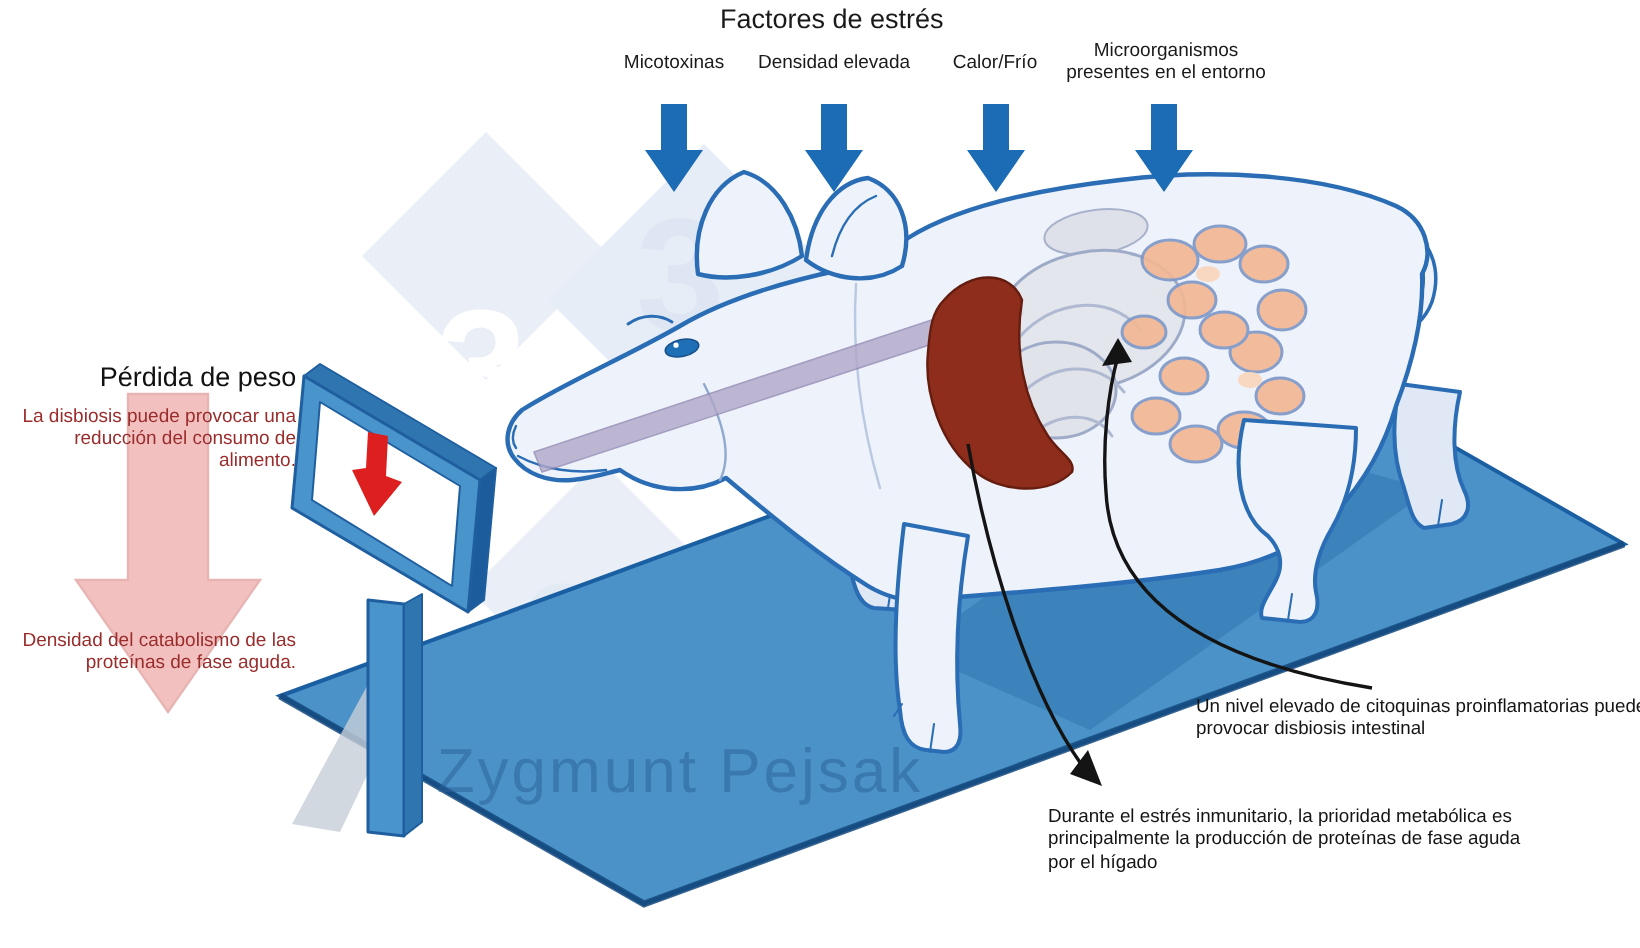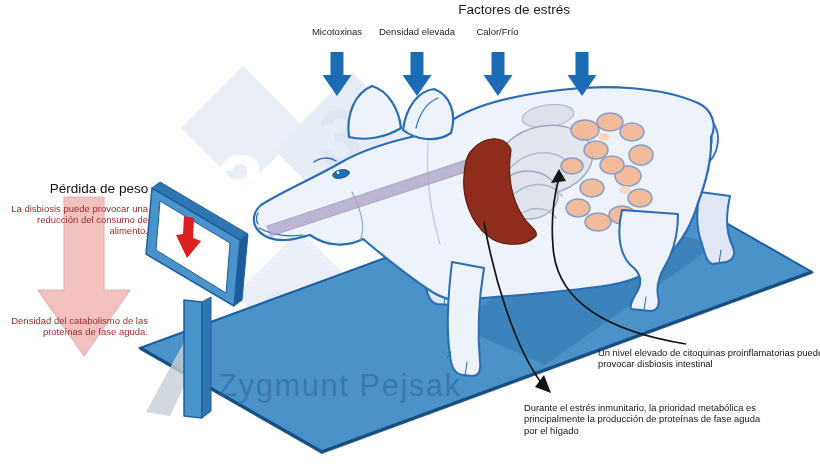--- a/index.html
+++ b/index.html
@@ -2,21 +2,21 @@
 <html><head>
 <meta charset="utf-8">
 <style>
   html,body{margin:0;padding:0;background:#fff;}
   .stage{
     position:relative;width:820px;height:474px;overflow:hidden;background:#ffffff;
     font-family:"Liberation Sans", sans-serif;color:#1a1a1a;
   }
   .stage svg{position:absolute;left:0;top:0;}
   .txt{position:absolute;line-height:1.18;}
-  .title{top:2px;left:360px;width:210px;text-align:right;font-size:13.5px;}
+  .title{top:2px;left:360px;width:210px;text-align:left;font-size:13.5px;}
   .factor{top:27px;text-align:center;font-size:9.5px;line-height:1.15;}
   .factor.f1{left:292px;width:90px;}
   .factor.f2{left:363px;width:108px;}
   .factor.f3{left:455px;width:85px;}
   .factor.f4{left:527px;width:112px;top:21px;}
   .wl-head{top:181px;left:0;width:150px;text-align:center;font-size:13.5px;color:#111;padding-left:24px;}
   .wl-p{left:2px;width:146px;text-align:right;font-size:9.5px;line-height:1.16;color:#9b2c2c;}
   .wl-p.p1{top:203px;}
   .wl-p.p2{top:240px;}
   .wl-p.p3{top:315px;}
@@ -147,20 +147,21 @@
     <polygon points="491.5,52 504.5,52 504.5,75 512.5,75 498,96 483.5,75 491.5,75"></polygon>
     <polygon points="575.5,52 588.5,52 588.5,75 596.5,75 582,96 567.5,75 575.5,75"></polygon>
   </g>
 </svg>
 
 <div class="txt title">Factores de estrés</div>
 
 <div class="txt factor f1">Micotoxinas</div>
 <div class="txt factor f2">Densidad elevada</div>
 <div class="txt factor f3">Calor/Frío</div>
+<div class="txt factor f4">Microorganismos presentes en el entorno</div>
 
 <div class="txt wl-head">Pérdida de peso</div>
 <div class="txt wl-p p1">La disbiosis puede provocar una reducción del consumo de alimento.</div>
 <div class="txt wl-p p3">Densidad del catabolismo de las proteínas de fase aguda.</div>
 
 <div class="txt ann a1">Un nivel elevado de citoquinas proinflamatorias puede provocar disbiosis intestinal</div>
 <div class="txt ann a2">Durante el estrés inmunitario, la prioridad metabólica es principalmente la producción de proteínas de fase aguda por el hígado</div>
 
 </div>
 

